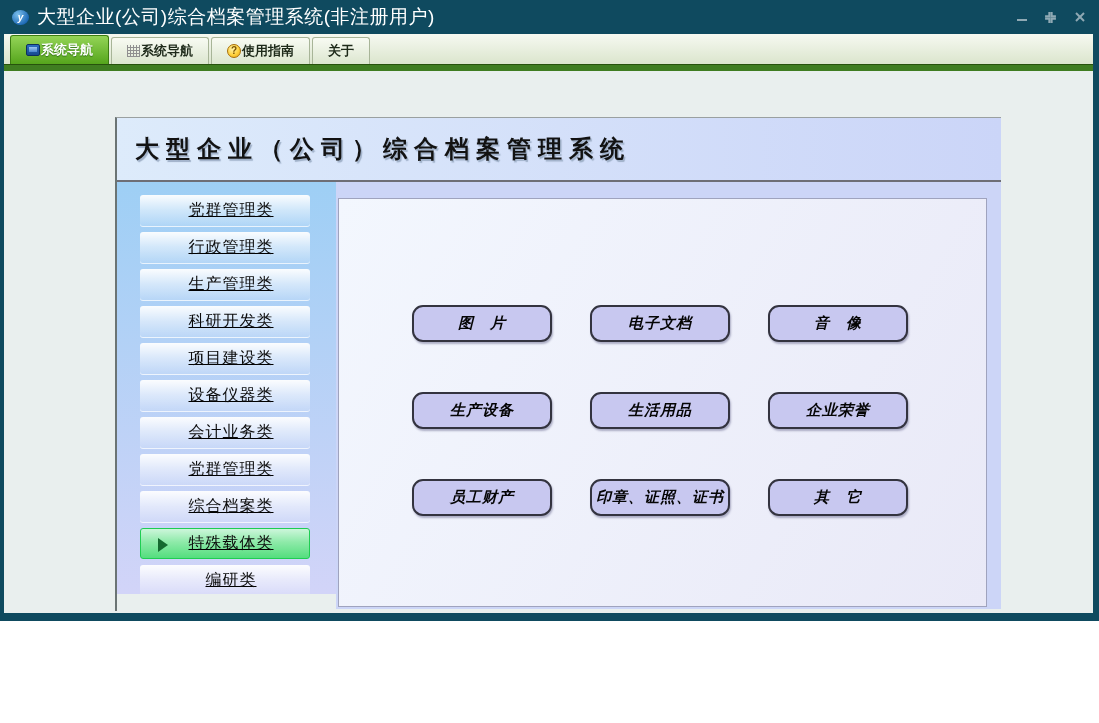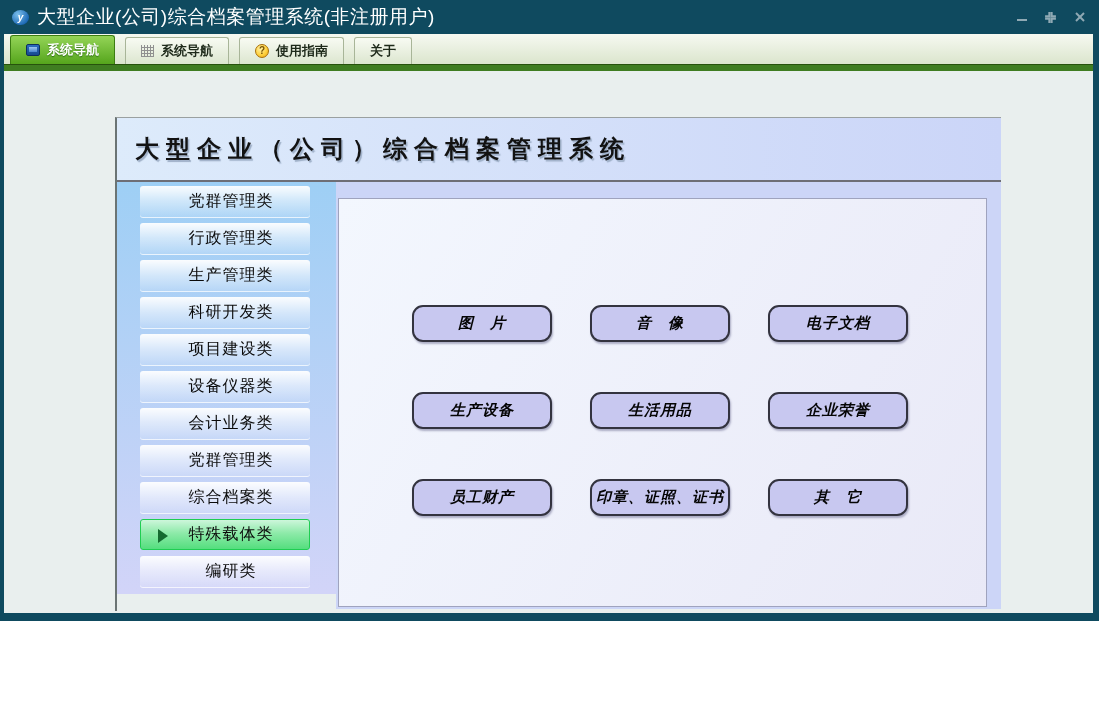--- a/index.html
+++ b/index.html
@@ -17,25 +17,25 @@
               display:flex; align-items:center; justify-content:center; margin-right:8px; }
   .title-text { color:#ffffff; font-size:19px; font-weight:normal; letter-spacing:.5px; }
   .win-controls { margin-left:auto; display:flex; gap:14px; align-items:center; }
   .ctrl { width:15px; height:15px; display:flex; align-items:center; justify-content:center; cursor:pointer; }
   .ctrl svg { stroke:#8fa9b4; stroke-width:2; fill:none; }
 
   
   .tabbar { position:absolute; top:34px; left:4px; right:6px; height:30px;
             background:linear-gradient(#f6f9f1, #dbe5cd);
             display:flex; align-items:flex-end; padding-left:6px; }
-  .tab { height:27px; display:flex; align-items:center; gap:7px; padding:0 15px;
+  .tab { height:27px; display:flex; align-items:center; gap:1px; padding:0 15px;
          font-size:13px; font-weight:bold; color:#1e2a1a;
          background:linear-gradient(#f8fbf3, #dce6cf);
          border:1px solid #a8b598; border-bottom:none;
-         border-radius:3px 3px 0 0; margin-right:10px; cursor:pointer; }
+         border-radius:3px 3px 0 0; margin-right:2px; cursor:pointer; }
   .tab.selected { background:linear-gradient(#94d457, #55a51c); color:#ffffff;
                   border-color:#3c7d12; text-shadow:0 1px 1px rgba(0,60,0,.55); height:29px; }
   .tab-icon { display:inline-block; }
   .icon-monitor { width:14px; height:12px; background:linear-gradient(#2c6cc0,#174a8e);
                   border:1px solid #0d2f60; border-radius:2px; position:relative; }
   .icon-monitor::after { content:""; position:absolute; left:2px; top:2px; right:2px; bottom:3px;
                   background:linear-gradient(#9cc6f0,#4b86d0); }
   .icon-grid { width:13px; height:12px;
                background-image:repeating-linear-gradient(0deg,#909090 0 1px,transparent 1px 3px),
                                 repeating-linear-gradient(90deg,#909090 0 1px,transparent 1px 3px); }
@@ -54,21 +54,21 @@
           border-left:2px solid #6b7474; border-top:1px solid #9aa0a0; }
 
   .banner { height:64px; background:linear-gradient(90deg,#ddebfb,#cbd5f8);
             border-bottom:2px solid #6e6e76; display:flex; align-items:center; padding-left:18px; }
   .banner h1 { font-size:24px; font-weight:bold; color:#121212; letter-spacing:7px;
                text-shadow:1.5px 1.5px 1px #9fb0c8; white-space:nowrap; }
 
   .page-body { position:relative; height:427px; overflow:hidden; }
 
   .sidebar { position:absolute; left:0; top:0; bottom:15px; width:219px;
-             background:linear-gradient(#9ecff5,#d2d4f8); overflow:hidden; padding-top:4px; }
+             background:linear-gradient(#9ecff5,#d2d4f8); overflow:hidden; padding-top:13px;text-decoration:underline; }
   .side-item { height:31px; margin:0 26px 6px 23px; position:relative;
                background:linear-gradient(rgba(255,255,255,.95), rgba(255,255,255,.5) 48%, rgba(255,255,255,.12));
                border-radius:3px; display:flex; align-items:center; justify-content:center;
                font-size:16px; color:#0a0a0a; letter-spacing:1px; cursor:pointer;
                box-shadow:0 1px 0 rgba(255,255,255,.75); padding-left:12px; }
   .side-item.selected { background:linear-gradient(#cdf6db,#8eeaa9 45%,#54de7e);
                         border:1px solid #1fcd52; box-shadow:none; }
   .side-arrow { position:absolute; left:17px; top:9px; width:0; height:0;
                 border-left:10px solid #156a30; border-top:7px solid transparent;
                 border-bottom:7px solid transparent; }
@@ -159,22 +159,22 @@
               <span class="side-arrow"></span>
               <span>特殊载体类</span>
             </div>
             <div class="side-item">编研类</div>
           </div>
 
           <div class="main">
             <div class="panel">
               <div class="btn-grid">
                 <div class="cat-btn">图　片</div>
+                <div class="cat-btn">电子文档</div>
                 <div class="cat-btn">音　像</div>
-                <div class="cat-btn">电子文档</div>
                 <div class="cat-btn">生产设备</div>
                 <div class="cat-btn">生活用品</div>
                 <div class="cat-btn">企业荣誉</div>
                 <div class="cat-btn">员工财产</div>
                 <div class="cat-btn">印章、证照、证书</div>
                 <div class="cat-btn">其　它</div>
               </div>
             </div>
           </div>
 

